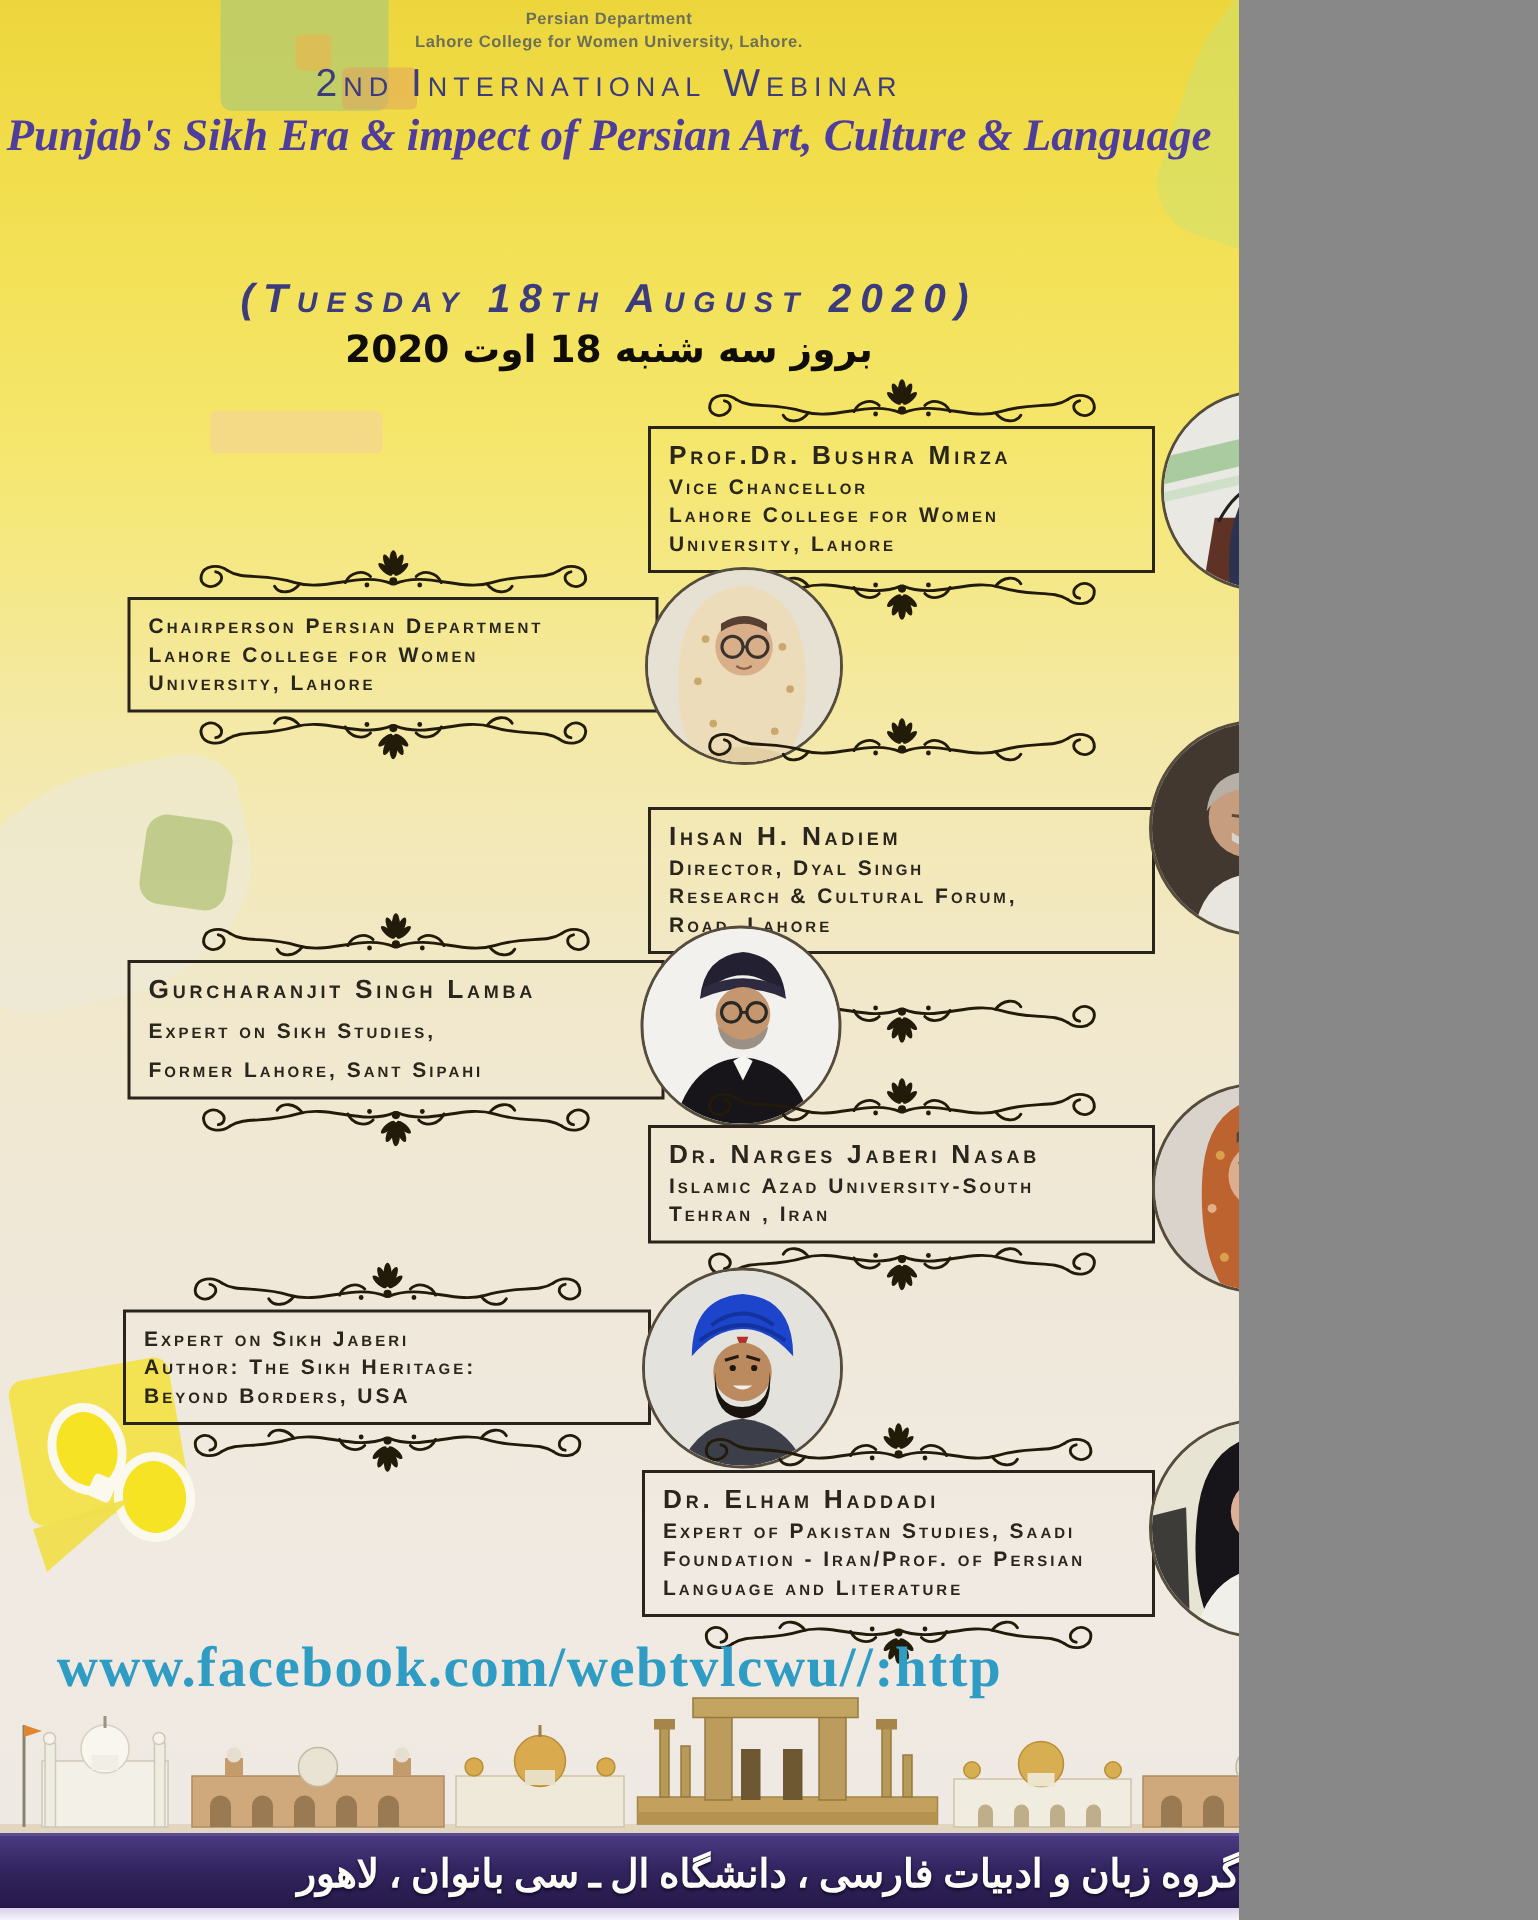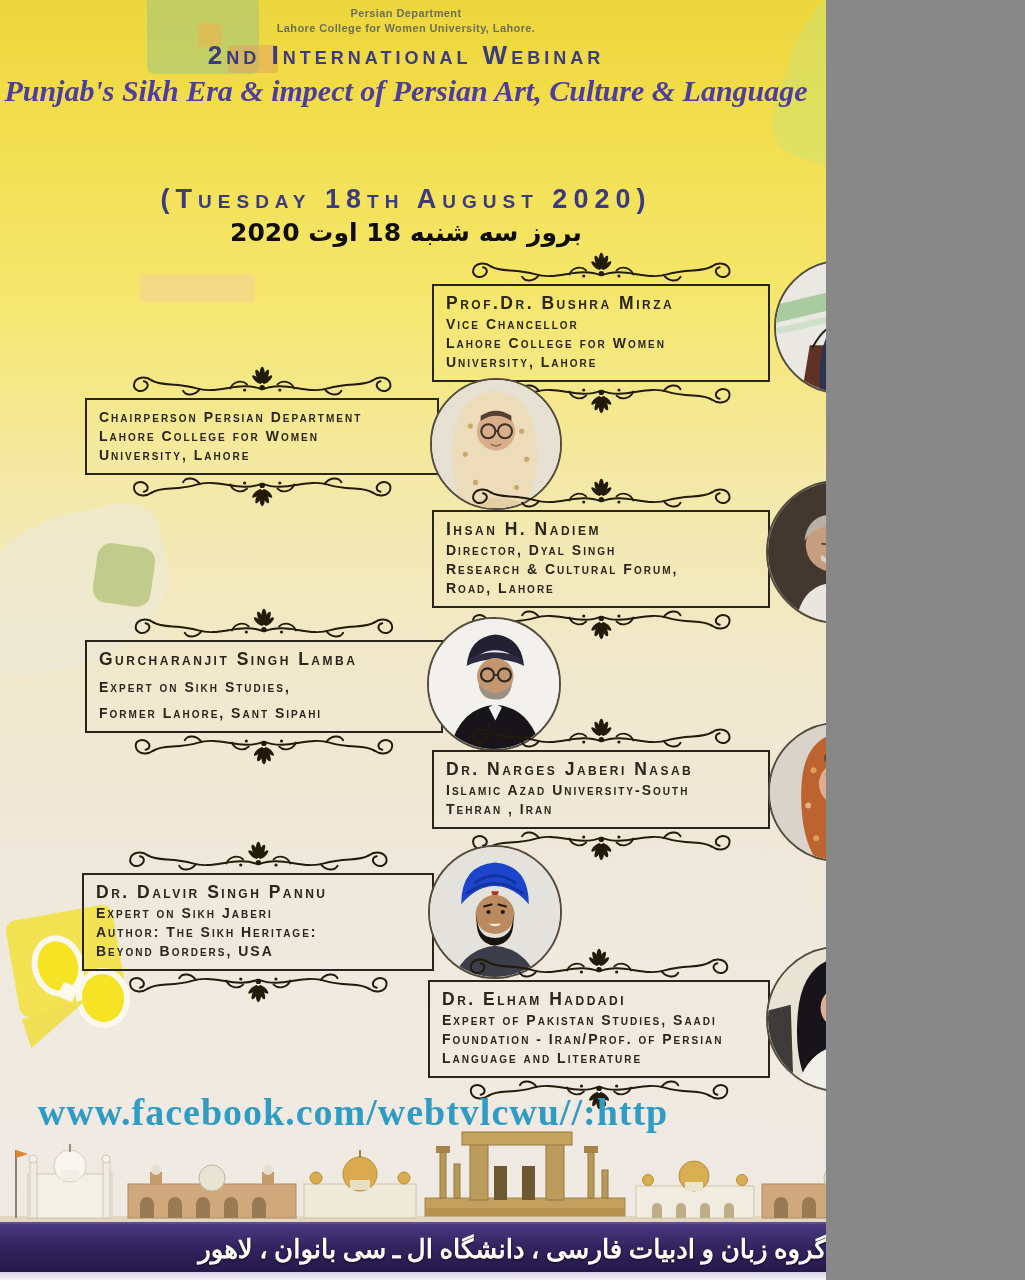--- a/index.html
+++ b/index.html
@@ -31,46 +31,46 @@
   .kite-egg1{left:32px; top:935px; width:40px; height:50px; background:#f5e324; border:6px solid #fbf8ee; border-radius:50%; transform:rotate(-16deg);}
   .kite-egg2{left:76px; top:968px; width:42px; height:48px; background:#f5e324; border:6px solid #fbf8ee; border-radius:50%; transform:rotate(-8deg);}
   .kite-diamond{left:60px; top:984px; width:16px; height:16px; background:#fbf8ee; transform:rotate(24deg); border-radius:3px;}
   .kite-tri{left:25px; top:1008px; width:0; height:0; border-top:30px solid #f0df4d; border-right:70px solid transparent; transform:rotate(-18deg); opacity:.95;}
   .right-margin{left:1012px; top:0; width:13px; height:1128px; background:#fbfaf7;}
 
   
   .dept{position:absolute; left:0; right:14px; top:6px; text-align:center;
     font-size:11px; font-weight:600; color:#6d6f56; letter-spacing:.4px; line-height:15px;}
   .event-line{position:absolute; left:0; right:14px; top:40px; text-align:center;
-    font-variant:small-caps; font-weight:bold; font-size:26px; letter-spacing:4px; color:#3b3b7d;}
+    font-variant:small-caps; font-weight:normal; font-size:26px; letter-spacing:4px; color:#3b3b7d;}
   .title-line{position:absolute; left:0; right:14px; top:74px; text-align:center;
     font-family:"Liberation Serif", serif; font-style:italic; font-weight:bold;
     font-size:30px; color:#4f3d9e;}
   .title-persian{position:absolute; left:0; right:14px; top:118px; text-align:center;
     font-family:"DejaVu Sans", sans-serif; direction:rtl; font-weight:bold;
     font-size:33px; color:#15100b;}
   .date-en{position:absolute; left:0; right:14px; top:184px; text-align:center;
-    font-variant:small-caps; font-weight:bold; font-size:27px; letter-spacing:6px; color:#3b3b7d;}
+    font-variant:small-caps; font-weight:bold; font-size:27px; letter-spacing:6px; color:#3b3b7d;font-style:italic;}
   .date-fa{position:absolute; left:0; right:14px; top:218px; text-align:center;
     font-family:"DejaVu Sans", sans-serif; direction:rtl; font-weight:bold; font-size:25px; color:#100d08;}
 
   
   .speaker{position:absolute; display:flex; flex-direction:column;}
   .orn{width:86%; margin:0 auto; height:32px; display:block;}
   .orn.flip{transform:scaleY(-1);}
   .sbox{border:2px solid #2a251c; padding:7px 12px 9px; color:#2b261d; background:transparent;}
   .sname{font-variant:small-caps; font-weight:bold; font-size:17.5px; letter-spacing:2.5px; line-height:21px;}
   .sline{font-variant:small-caps; font-weight:bold; font-size:14px; letter-spacing:2px; line-height:17px; margin-top:2px;}
   .tall .sline{margin-top:9px;}
   .photo{position:absolute; border-radius:50%; overflow:hidden; border:2px solid #564c3c; background:#ddd;}
   .photo svg{display:block; width:100%; height:100%;}
 
   .g1{left:432px; top:252px; width:338px;}
   .g2{left:85px;  top:366px; width:354px;}
-  .g3{left:432px; top:478px; width:338px;}
+  .g3{left:432px; top:478px; width:338px;gap:28px;}
   .g4{left:85px;  top:608px; width:358px;}
   .g5{left:432px; top:718px; width:338px;}
   .g6{left:82px;  top:841px; width:352px;}
   .g7{left:428px; top:948px; width:342px;}
 
   .p1{left:774px; top:260px; width:130px; height:130px;}
   .p2{left:430px; top:378px; width:128px; height:128px;}
   .p3{left:766px; top:480px; width:140px; height:140px;}
   .p4{left:427px; top:617px; width:130px; height:130px;}
   .p5{left:768px; top:722px; width:136px; height:136px;}
@@ -302,21 +302,20 @@
       <path d="M44 52 q8 7 16 0 q-3 6 -8 6 q-5 0 -8 -6 Z" fill="#fdfcf8" stroke="#a5604a" stroke-width="1"></path>
       <path d="M40 28 q12 -8 24 0 l0 -5 q-12 -7 -24 0 Z" fill="#5c4333"></path>
     </svg>
   </div>
 
   <div class="speaker g6">
     <svg class="orn" viewBox="0 0 360 40">
         <use href="#flourish"></use>
       </svg>
     <div class="sbox">
-      <div class="sname">Dr. Dalvir Singh Pannu</div>
       <div class="sline">Expert on Sikh Jaberi</div>
       <div class="sline">Author: The Sikh Heritage:</div>
       <div class="sline">Beyond Borders, USA</div>
     </div>
     <svg class="orn flip" viewBox="0 0 360 40">
         <use href="#flourish"></use>
       </svg>
   </div>
   <div class="photo p6">
     <svg viewBox="0 0 100 100">

